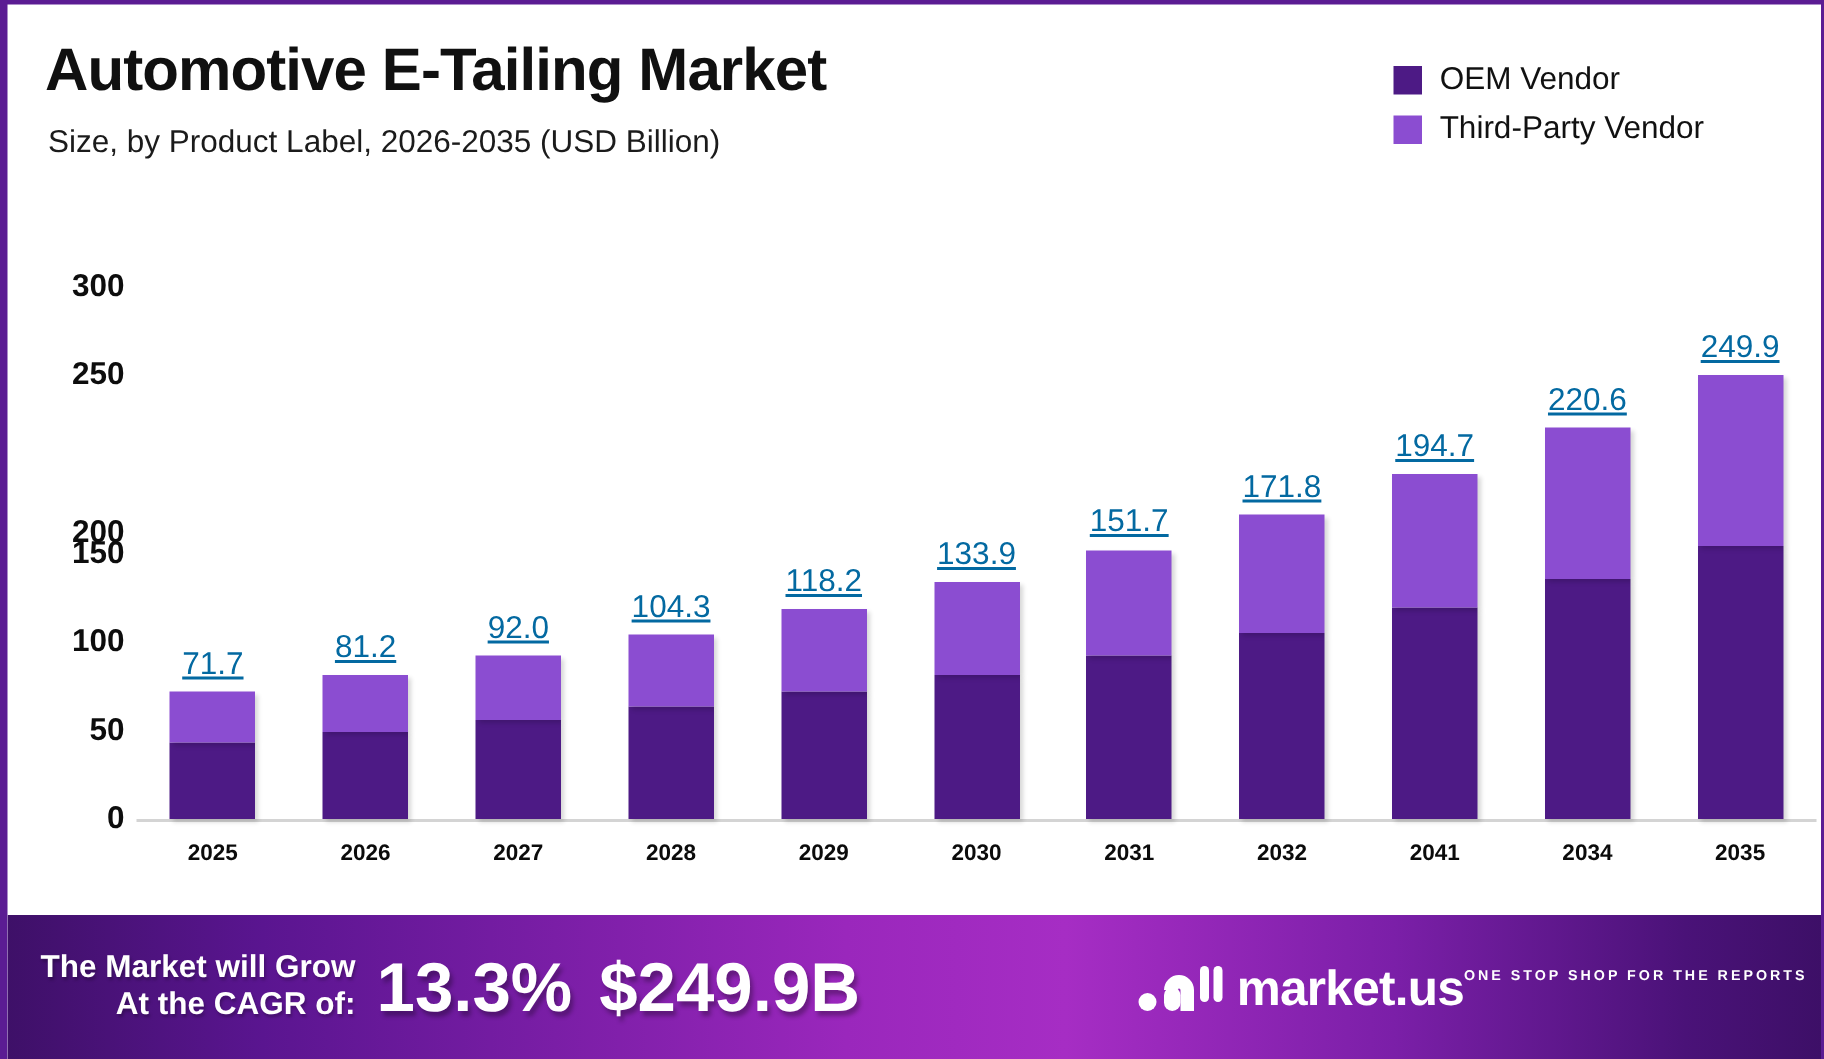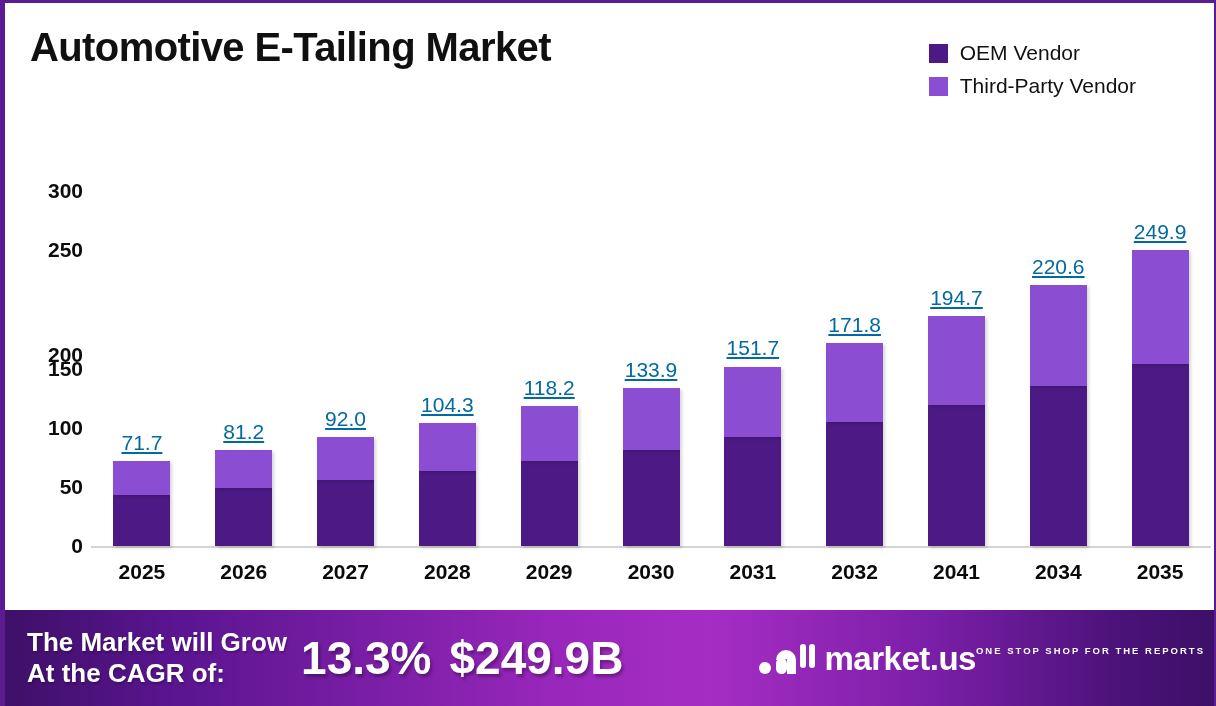--- a/index.html
+++ b/index.html
@@ -65,35 +65,36 @@
   .seg-top { position:relative; z-index:2; }
   .seg-bottom { position:relative; z-index:1; }
   .bar-value {
     position:absolute; left:50%; transform:translateX(-50%);
     font-size:21px; color:#0369a1; white-space:nowrap;text-decoration:underline;
   }
 
   .x-axis { position:absolute; left:86px; top:412px; width:1120px; height:46px; }
   .x-tick {
     position:absolute; top:10px;
-    font-size:21px; font-weight:bold; color:#0b0b0b;
+    font-size:15px; font-weight:bold; color:#0b0b0b;
     transform:translateX(-50%); white-space:nowrap;
   }
 
   
   .footer {
     position:absolute; left:0; bottom:0; width:1216px; height:96px;
     background:linear-gradient(90deg,#3E1068 0%, #5A1590 14%, #9A27BC 46%, #A62DC4 58%, #7B1FA8 76%, #4A1278 92%, #3C0F66 100%);
     display:flex; align-items:center;
   }
   .f-cagr-text {
     margin-left:22px;
-    font-size:26px; font-weight:bold; color:#ffffff; line-height:1.18;
+    font-size:21px; font-weight:bold; color:#ffffff; line-height:1.18;
     text-shadow:1px 2px 2px rgba(0,0,0,0.25);
     white-space:nowrap;
+    text-align:right;
   }
   .f-cagr-value {
     margin-left:14px;
     font-size:46px; font-weight:bold; color:#ffffff;
     text-shadow:2px 3px 3px rgba(0,0,0,0.3);
     white-space:nowrap;
   }
   .f-size-text {
     margin-left:16px;
     font-size:21px; font-weight:bold; color:#ffffff; line-height:1.18;
@@ -118,20 +119,21 @@
     letter-spacing:2.0px; margin-top:3px; white-space:nowrap;
   }
 </style>
 </head>
 <body>
 
 <div class="page">
 
   <div class="header">
     <div class="title">Automotive E-Tailing Market</div>
+    <div class="subtitle">Size, by Product Label, 2026-2035 (USD Billion)</div>
   </div>
 
   <div class="legend" id="legend">
       <div class="legend-row">
         <span class="legend-swatch" style="background: rgb(77, 26, 133);"></span>
         <span class="legend-label">OEM Vendor</span>
       </div>
       <div class="legend-row">
         <span class="legend-swatch" style="background: rgb(139, 77, 209);"></span>
         <span class="legend-label">Third-Party Vendor</span>

